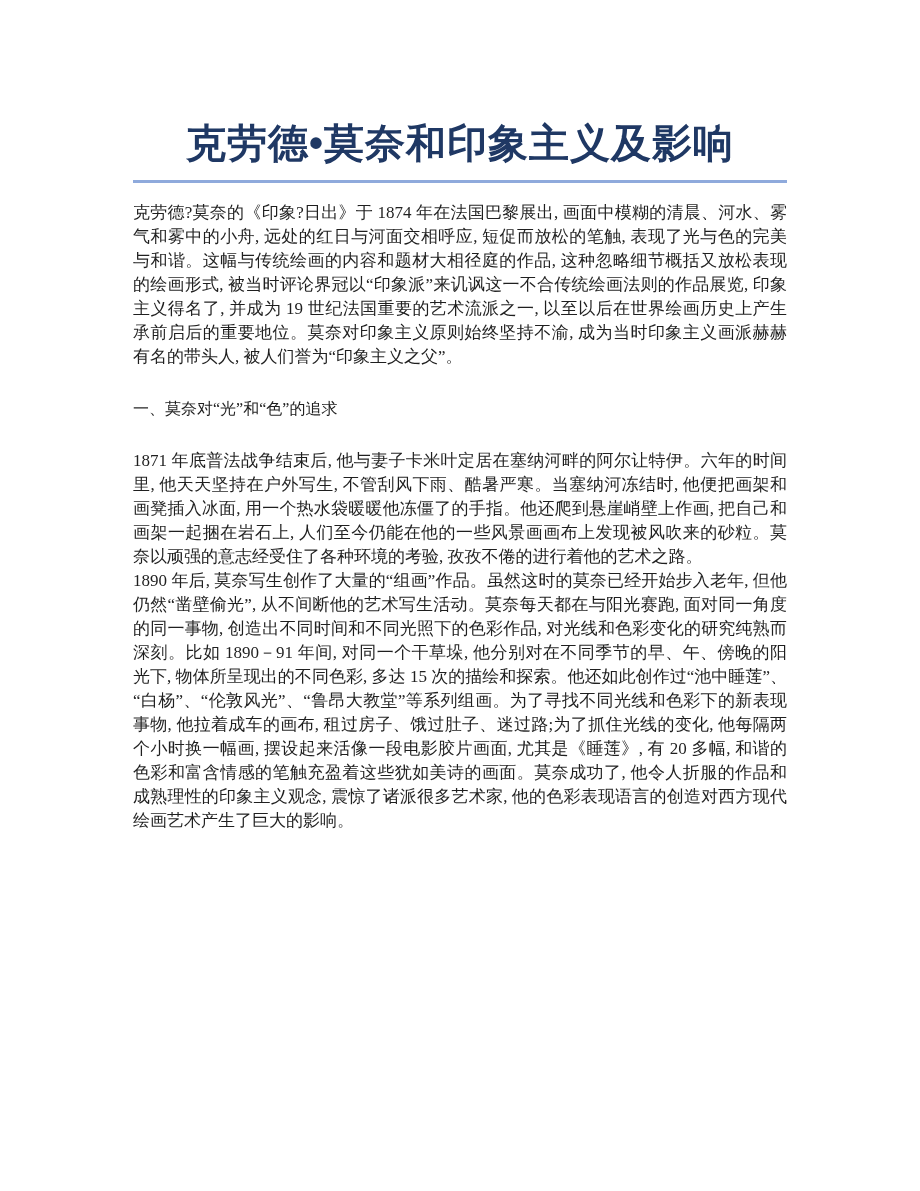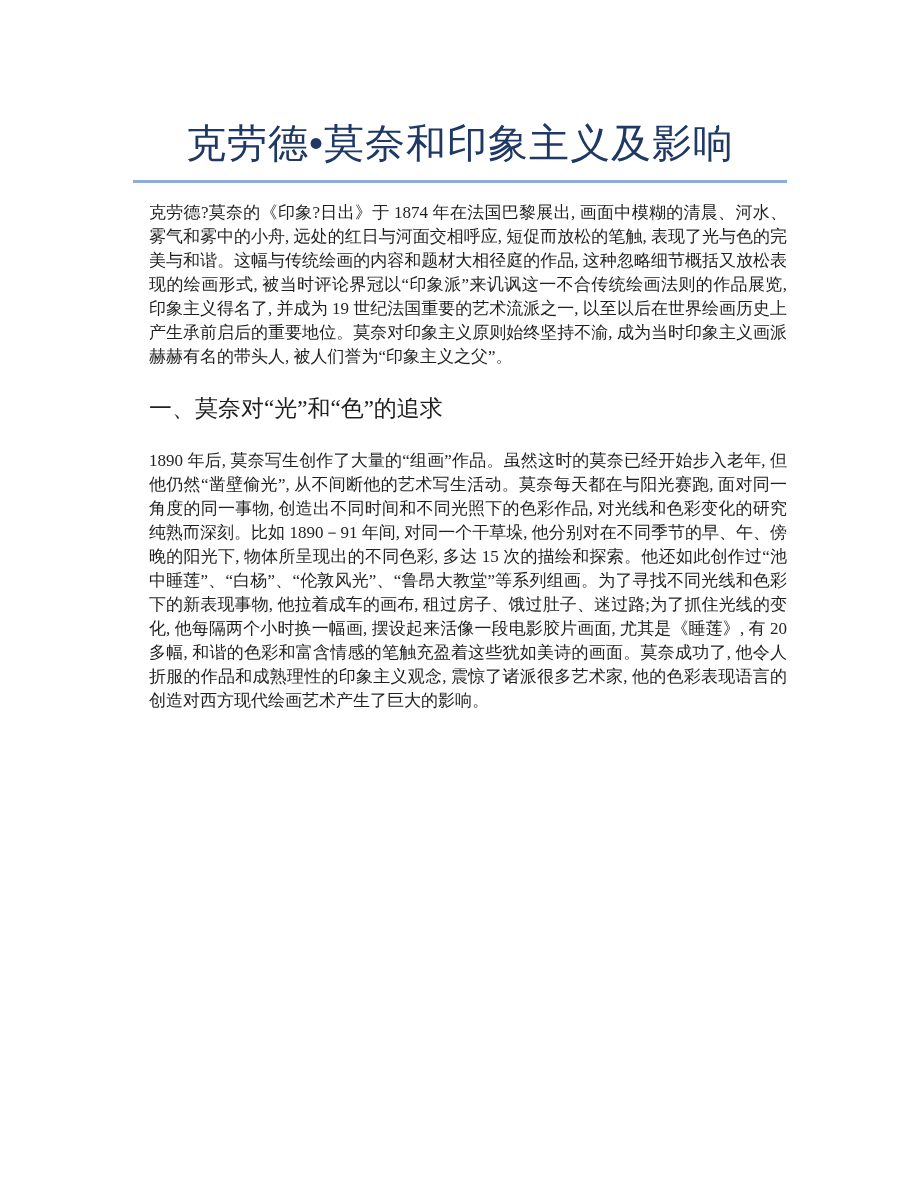--- a/index.html
+++ b/index.html
@@ -14,61 +14,61 @@
   .page {
     box-sizing: border-box;
     width: 920px;
     height: 1191px;
     background: var(--page-background, #ffffff);
     padding: 120px 133px 0 133px;
   }
   .doc-title {
     margin: 0;
     font-family: "Liberation Sans", "DejaVu Sans", sans-serif;
-    font-weight: normal;
+    font-weight: bold;
     font-size: 40px;
     line-height: 1.18;
     letter-spacing: 1px;
     text-align: center;
     color: var(--title-text, #1F3864);
   }
   .title-divider {
     height: 3px;
     margin-top: 13px;
     background: var(--divider, #8FAADC);
   }
   .content {
     margin-top: 18px;
     font-size: 17px;
     line-height: 24px;
     color: var(--body-text, #1F1F1F);
     text-align: justify;
     text-justify: inter-ideograph;
-    margin-left: 16px;
   }
   .content p { margin: 0; padding: 0; }
   .section-heading {
     margin: 28px 0;
-    font-size: 23px;
+    font-size: 16px;
     line-height: 24px;
     font-weight: normal;
     color: var(--body-text, #1F1F1F);
   }
 </style>
 </head>
 <body>
 
 <div class="page">
   <h1 class="doc-title">克劳德•莫奈和印象主义及影响</h1>
 
   <div class="title-divider"></div>
 
   <div class="content">
     <p>克劳德?莫奈的《印象?日出》于 1874 年在法国巴黎展出, 画面中模糊的清晨、河水、雾气和雾中的小舟, 远处的红日与河面交相呼应, 短促而放松的笔触, 表现了光与色的完美与和谐。这幅与传统绘画的内容和题材大相径庭的作品, 这种忽略细节概括又放松表现的绘画形式, 被当时评论界冠以“印象派”来讥讽这一不合传统绘画法则的作品展览, 印象主义得名了, 并成为 19 世纪法国重要的艺术流派之一, 以至以后在世界绘画历史上产生承前启后的重要地位。莫奈对印象主义原则始终坚持不渝, 成为当时印象主义画派赫赫有名的带头人, 被人们誉为“印象主义之父”。</p>
 
 
     <h2 class="section-heading">一、莫奈对“光”和“色”的追求</h2>
 
 
+    <p>1871 年底普法战争结束后, 他与妻子卡米叶定居在塞纳河畔的阿尔让特伊。六年的时间里, 他天天坚持在户外写生, 不管刮风下雨、酷暑严寒。当塞纳河冻结时, 他便把画架和画凳插入冰面, 用一个热水袋暖暖他冻僵了的手指。他还爬到悬崖峭壁上作画, 把自己和画架一起捆在岩石上, 人们至今仍能在他的一些风景画画布上发现被风吹来的砂粒。莫奈以顽强的意志经受住了各种环境的考验, 孜孜不倦的进行着他的艺术之路。</p>
 
     <p>1890 年后, 莫奈写生创作了大量的“组画”作品。虽然这时的莫奈已经开始步入老年, 但他仍然“凿壁偷光”, 从不间断他的艺术写生活动。莫奈每天都在与阳光赛跑, 面对同一角度的同一事物, 创造出不同时间和不同光照下的色彩作品, 对光线和色彩变化的研究纯熟而深刻。比如 1890－91 年间, 对同一个干草垛, 他分别对在不同季节的早、午、傍晚的阳光下, 物体所呈现出的不同色彩, 多达 15 次的描绘和探索。他还如此创作过“池中睡莲”、“白杨”、“伦敦风光”、“鲁昂大教堂”等系列组画。为了寻找不同光线和色彩下的新表现事物, 他拉着成车的画布, 租过房子、饿过肚子、迷过路;为了抓住光线的变化, 他每隔两个小时换一幅画, 摆设起来活像一段电影胶片画面, 尤其是《睡莲》, 有 20 多幅, 和谐的色彩和富含情感的笔触充盈着这些犹如美诗的画面。莫奈成功了, 他令人折服的作品和成熟理性的印象主义观念, 震惊了诸派很多艺术家, 他的色彩表现语言的创造对西方现代绘画艺术产生了巨大的影响。</p>
   </div>
 </div>
 
 </body></html>

